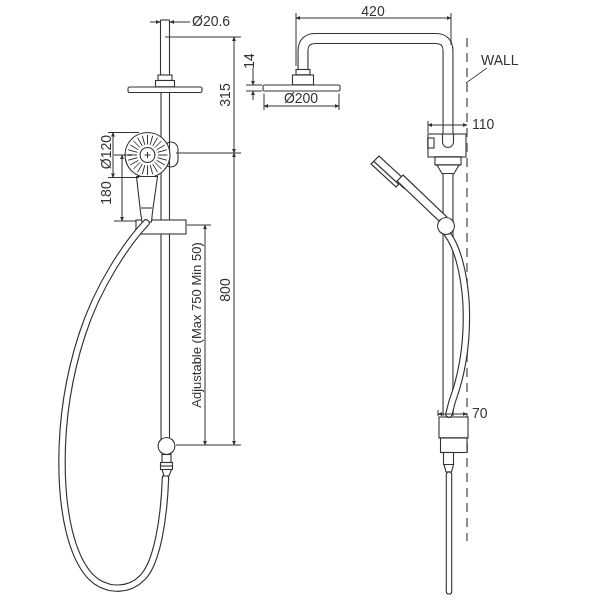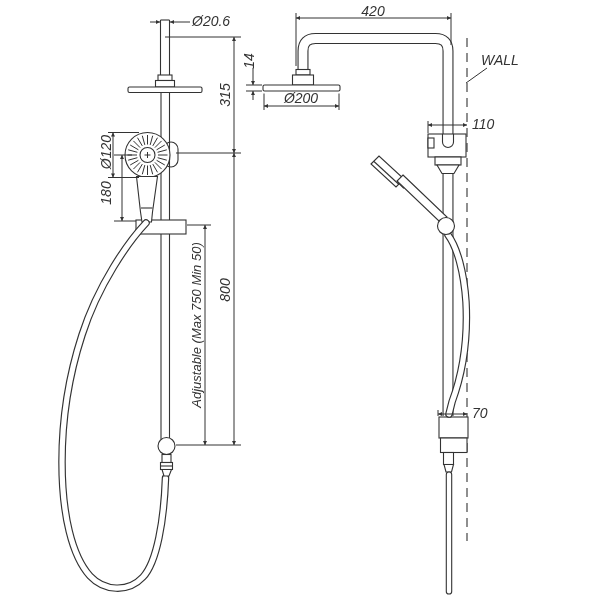--- a/index.html
+++ b/index.html
@@ -1,17 +1,17 @@
 <!DOCTYPE html>
 <html style="--line: #333333; --bg: #ffffff;"><head>
 <meta charset="utf-8">
 <style>
   :root { --line:#333333; --bg:#ffffff; }
   html,body { margin:0; padding:0; background:var(--bg); }
-  .stage { width:600px; height:600px; background:var(--bg);font-style:italic; }
+  .stage { width:600px; height:600px; background:var(--bg); }
   .ln   { stroke:var(--line); stroke-width:1.1; fill:none; }
   .wfill{ stroke:var(--line); stroke-width:1.1; fill:#ffffff; }
   .dim  { stroke:var(--line); stroke-width:1;   fill:none; }
   .dash { stroke:var(--line); stroke-width:1.1; fill:none; stroke-dasharray:9 6; }
   .txt    { font-family:"Liberation Sans", sans-serif; font-size:14px; fill:var(--line); }
   .txt-sm { font-family:"Liberation Sans", sans-serif; font-size:13px; fill:var(--line); }
   .hose-out { stroke:var(--line); stroke-width:7.5; fill:none; stroke-linecap:round; }
   .hose-in  { stroke:#ffffff;     stroke-width:5.2; fill:none; stroke-linecap:round; }
   .tube-out { stroke:var(--line); stroke-width:11;  fill:none; }
   .tube-in  { stroke:#ffffff;     stroke-width:8.8; fill:none; }

